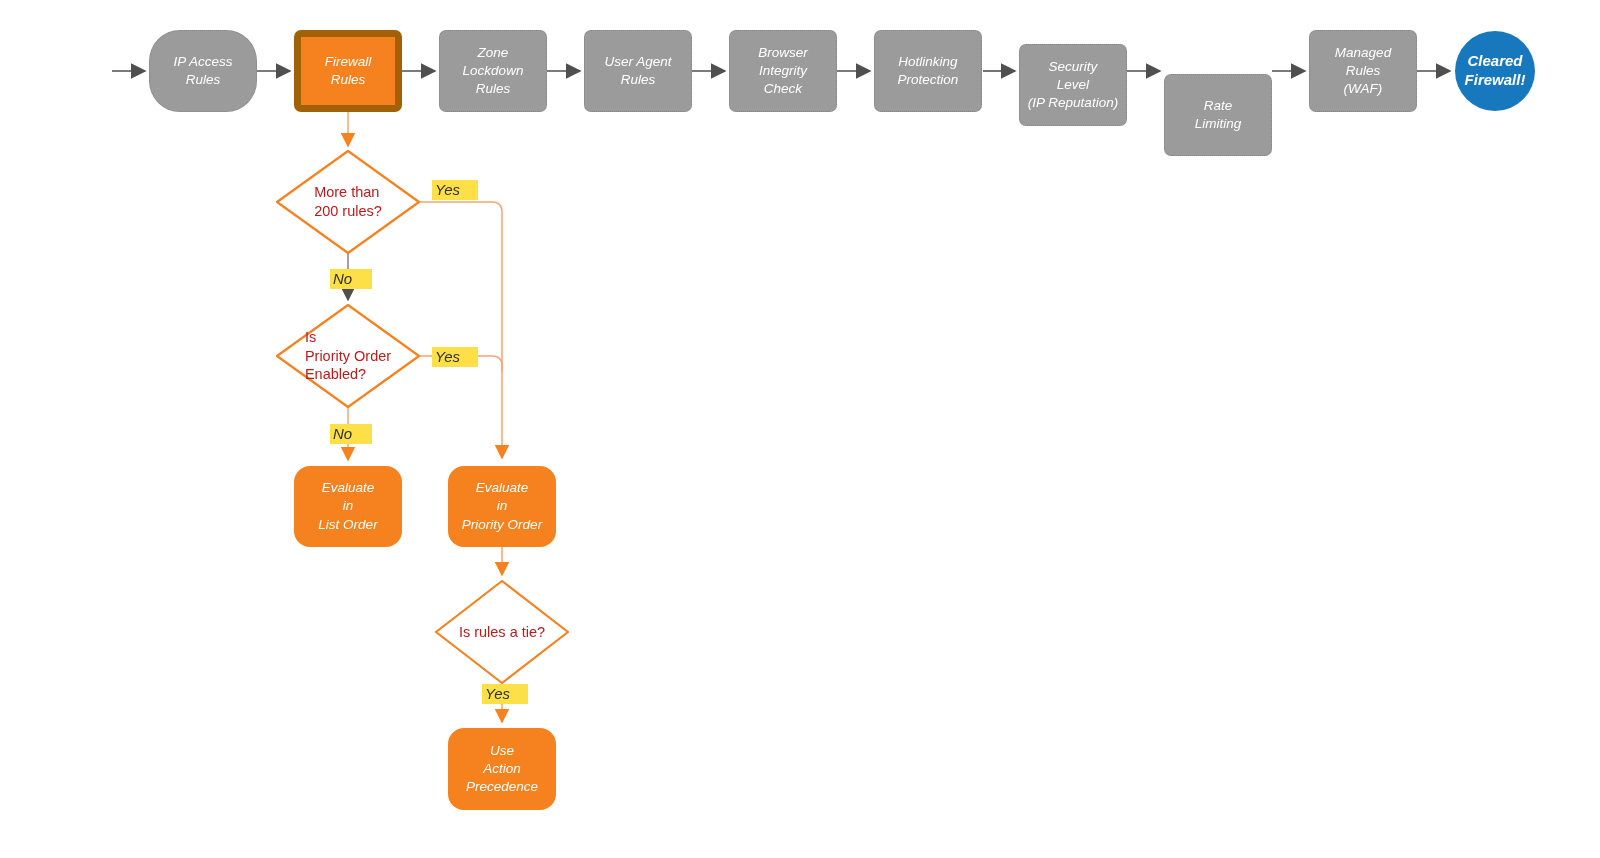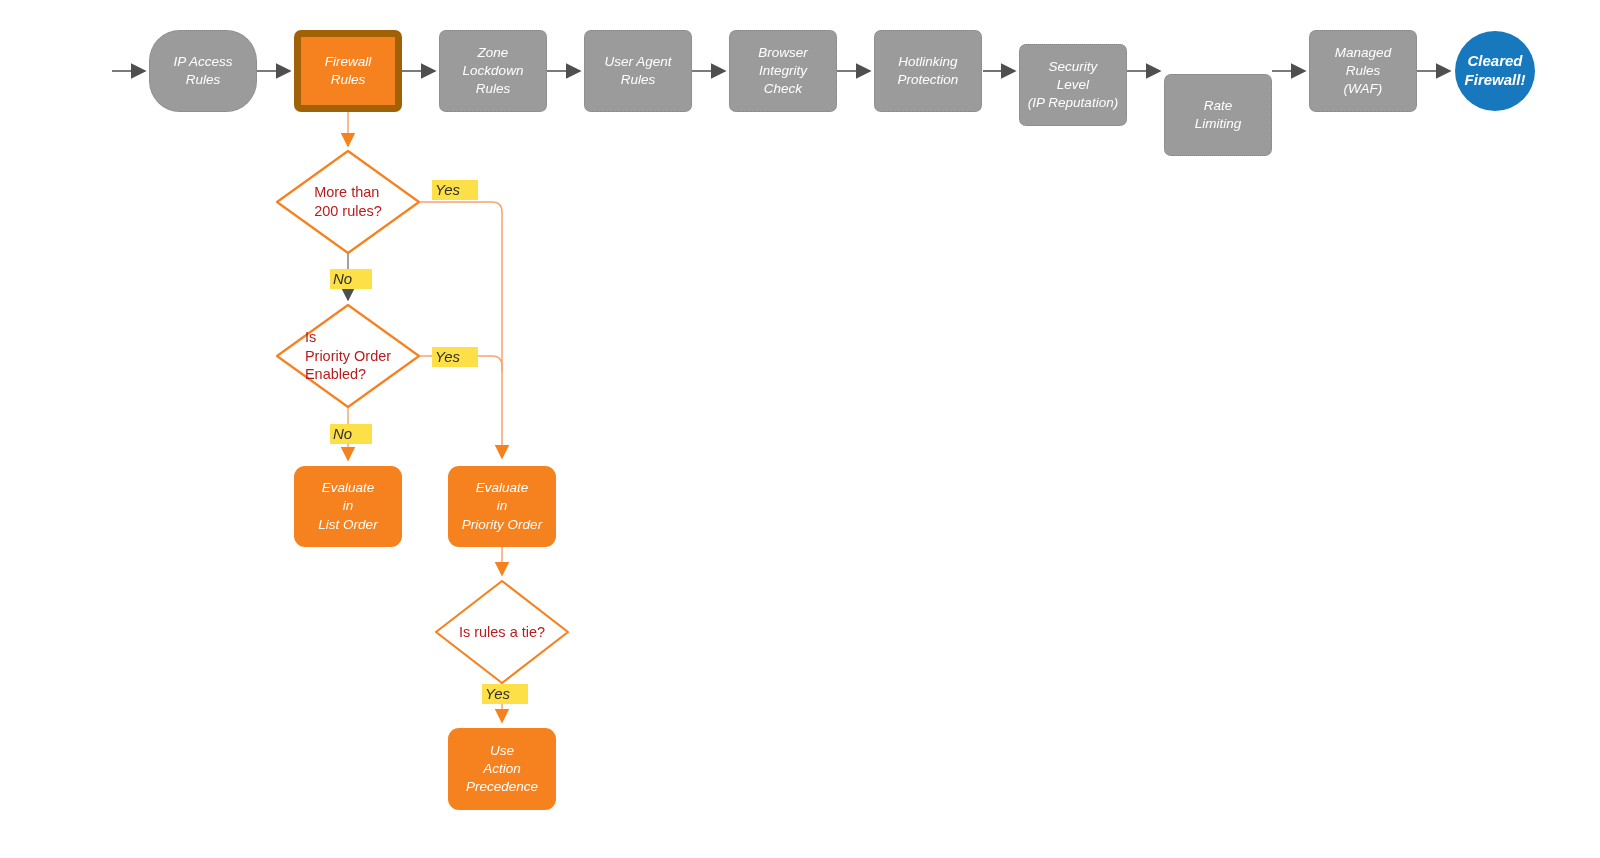--- a/index.html
+++ b/index.html
@@ -6,21 +6,21 @@
   body{font-family:"Liberation Sans", sans-serif;}
   .canvas{position:relative;width:1600px;height:858px;background:#ffffff;overflow:hidden;}
   .connector-layer{position:absolute;left:0;top:0;z-index:1;}
   .node{position:absolute;z-index:2;display:flex;align-items:center;justify-content:center;
         text-align:center;box-sizing:border-box;}
   .lbl{white-space:pre-line;}
   .stage{width:108px;height:82px;border-radius:7px;font-style:italic;font-size:13.5px;
          line-height:1.32;color:#ffffff;}
   .stage.gray{background:#9b9b9b;border:1px dotted #848484;}
   .stage.orange{background:#f6821f;border:7px solid #a16207;}
-  .action{width:108px;border-radius:11px;background:#f6821f;color:#ffffff;
+  .action{width:108px;border-radius:16px;background:#f6821f;color:#ffffff;
           font-style:italic;font-size:13.5px;line-height:1.35;}
   .circle{border-radius:50%;font-style:italic;font-weight:bold;font-size:15px;line-height:1.25;}
   .circle.start{width:84px;height:84px;background:#ffffff;border:5px solid #1878be;color:#1878be;}
   .circle.end{width:80px;height:80px;background:#1878be;color:#ffffff;}
   .diamond-label{position:absolute;z-index:2;display:flex;align-items:center;justify-content:center;
                  font-size:14.5px;color:#b91c1c;line-height:1.3;}
   .edge-label{position:absolute;z-index:3;font-style:italic;font-size:15px;color:#2f2f2f;
               background:#fde047;text-align:left;padding:0 3px;line-height:20px;height:20px;}
 </style>
 </head>

